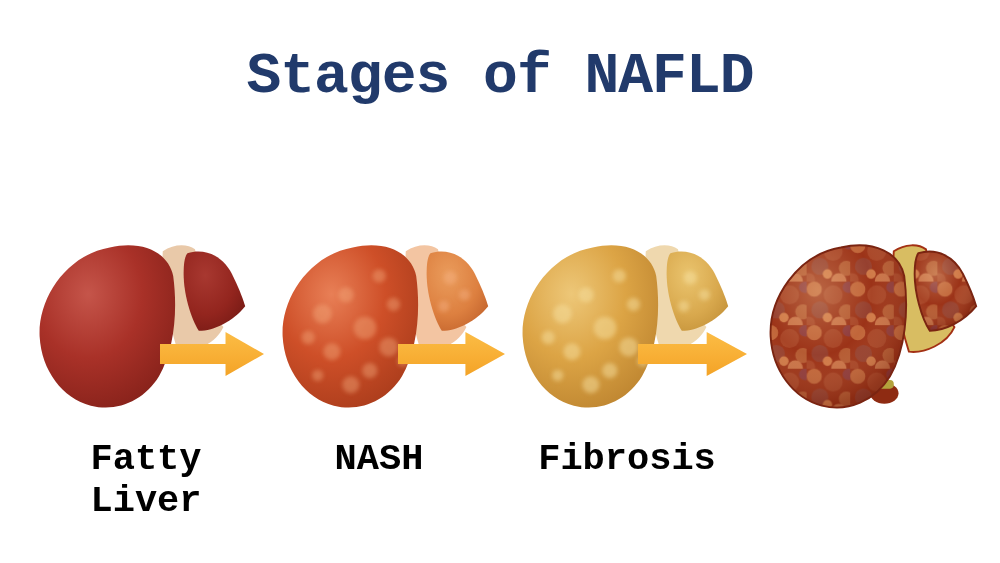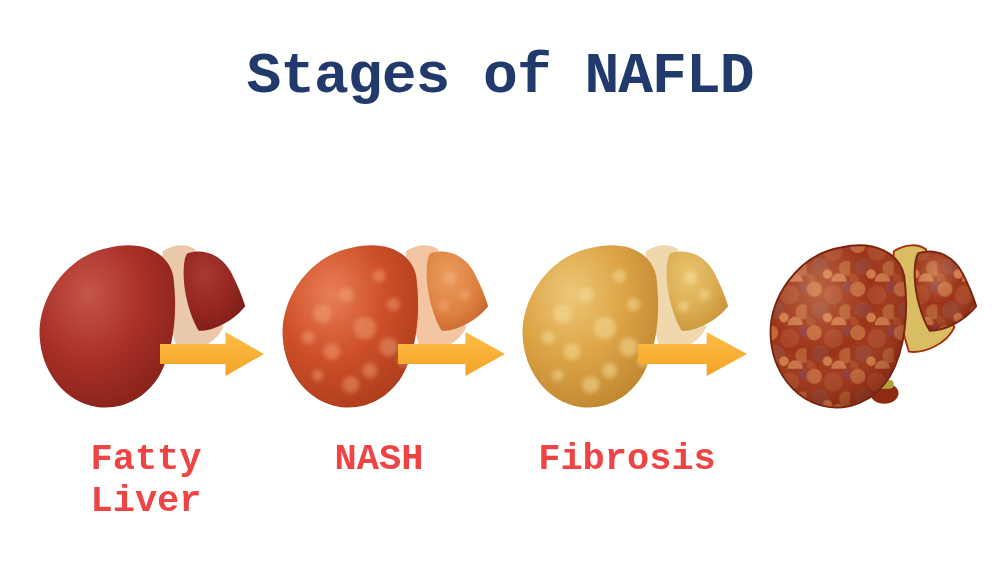--- a/index.html
+++ b/index.html
@@ -9,21 +9,21 @@
   }
   .page-title{
     position:absolute;top:44px;left:0;width:1000px;text-align:center;
     font-size:58px;font-weight:700;color:#213A6B;letter-spacing:-1px;
   }
   .stage-figure{position:absolute;top:238px;width:218px;height:180px;}
   .stage-figure svg{display:block;width:218px;height:180px;}
   .pos-1{left:32px;}  .pos-2{left:275px;}  .pos-3{left:515px;}  .pos-4{left:763px;}
   .stage-label{
     position:absolute;top:438px;width:220px;text-align:center;
-    font-size:37px;font-weight:700;color:#ef4444;
+    font-size:37px;font-weight:700;color:#000000;
   }
   .lab-1{left:36px;} .lab-2{left:269px;} .lab-3{left:517px;} .lab-4{left:758px;}
   .arrow{
     position:absolute;top:332px;height:44px;z-index:5;
     background:linear-gradient(180deg,#FBBC45 0%,#F8AF35 55%,#F3A327 100%);
     clip-path:polygon(0 27%,63% 27%,63% 0,100% 50%,63% 100%,63% 73%,0 73%);
   }
   .arr-1{left:160px;width:104px;}
   .arr-2{left:398px;width:107px;}
   .arr-3{left:638px;width:109px;}

